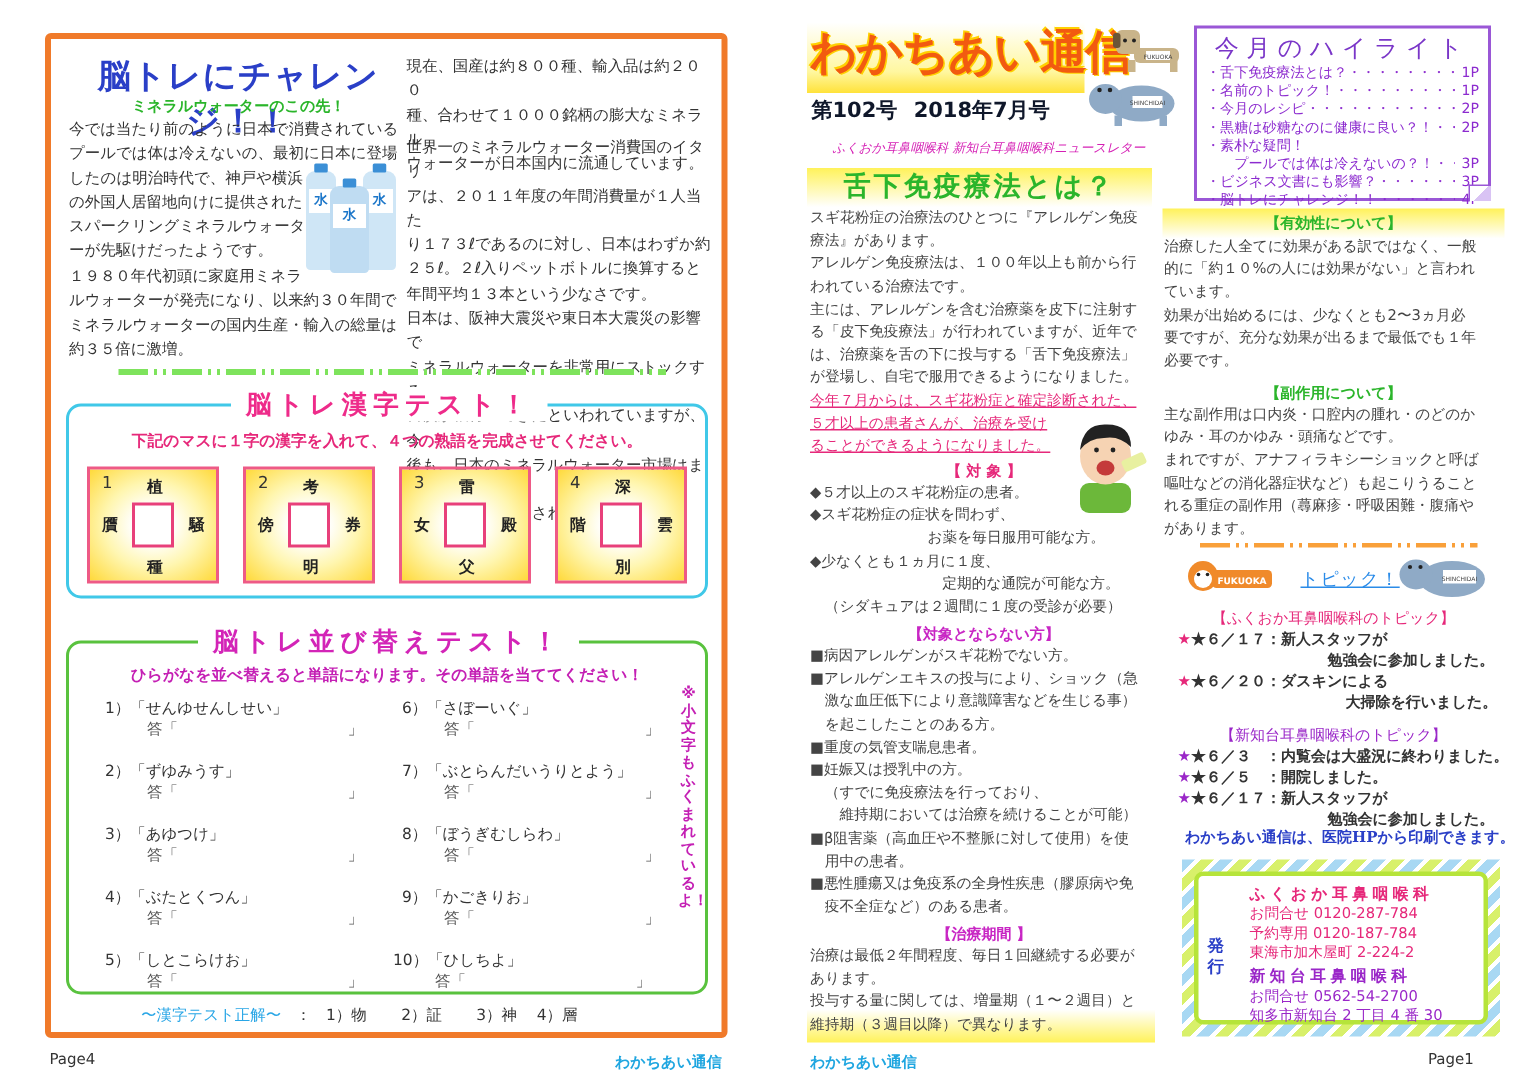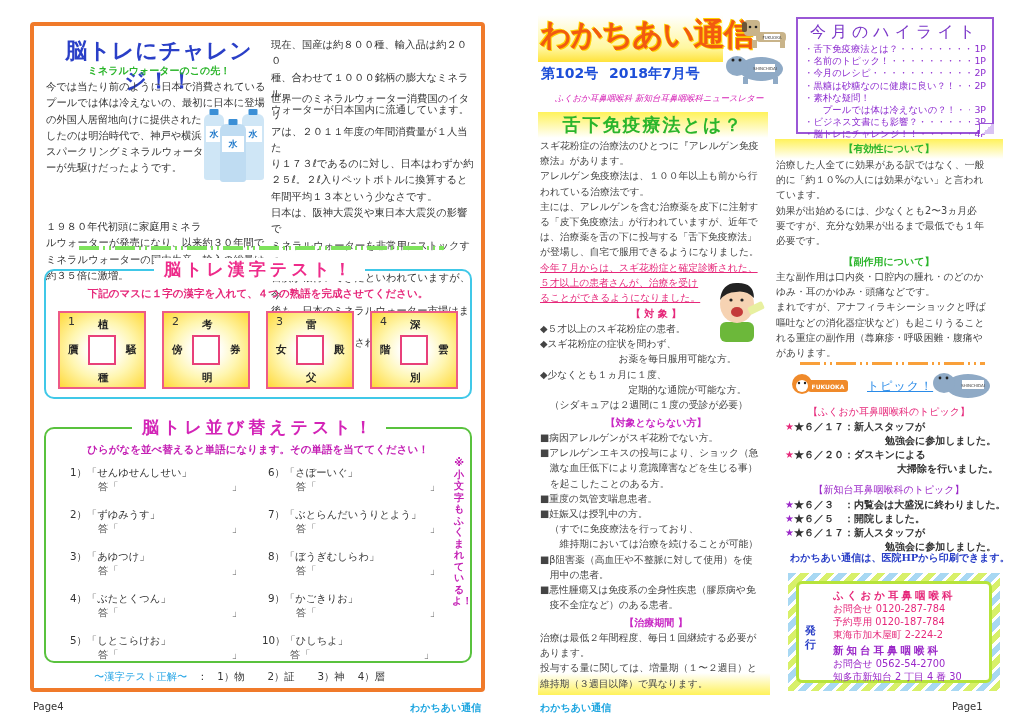--- a/index.html
+++ b/index.html
@@ -14,21 +14,21 @@
   .brain-title {
     position: absolute; left: 20px; top: 10px; width: 210px; text-align: center;
     font-size: 22px; font-weight: bold; color: #2a3fc7; letter-spacing: 1px;
   }
   .mineral-sub {
     position: absolute; left: 20px; top: 38px; width: 210px; text-align: center;
     font-size: 10px; font-weight: bold; color: #2ab52a;
   }
   .para { font-size: 10.3px; line-height: 16.3px; color: #333; }
   .p-left-1 { position: absolute; left: 12px; top: 52px; width: 220px; }
-  .p-left-2 { position: absolute; left: 12px; top: 150px; width: 220px; margin-top: 42px; }
+  .p-left-2 { position: absolute; left: 12px; top: 150px; width: 220px; }
   .p-right-1 { position: absolute; left: 237px; top: 10px; width: 205px; }
   .p-right-2 { position: absolute; left: 237px; top: 64px; width: 205px; }
 
   .bottles { position: absolute; left: 170px; top: 82px; width: 62px; height: 72px; }
   .bottle { position: absolute; background: #cfe6f6; border-radius: 6px 6px 3px 3px; }
   .bottle .cap { position: absolute; left: 50%; transform: translateX(-50%); top: -5px; width: 9px; height: 6px; background: #3b8fd6; border-radius: 1px; }
   .bottle .label { position: absolute; left: 2px; right: 2px; top: 12px; height: 16px; background: #fff; color: #1b76c9; font-size: 9px; font-weight: bold; text-align: center; line-height: 16px; }
 
   .dash-sep {
     position: absolute; left: 45px; top: 220px; width: 365px; height: 4px;
@@ -88,21 +88,21 @@
   
   .masthead {
     position: absolute; left: 538px; top: 15px; width: 185px; height: 47px;
     background: linear-gradient(180deg, #fff 0%, #fff7a0 70%, #ffe23a 100%);
   }
   .masthead-text {
     position: absolute; left: 540px; top: 14px; font-size: 31px; font-weight: bold;
     color: #f25a10; letter-spacing: -1px;
     text-shadow: 1px 1px 0 #ffd000, -1px -1px 0 #ffd000;
   }
-  .issue { position: absolute; left: 541px; top: 65px; font-size: 14px; font-weight: bold; color: #1d4ed8; word-spacing: 6px; }
+  .issue { position: absolute; left: 541px; top: 65px; font-size: 14px; font-weight: bold; color: #0f172a; word-spacing: 6px; }
   .newsletter-sub { position: absolute; left: 555px; top: 93px; font-size: 8.5px; font-style: italic; color: #d51fb5; font-family: "DejaVu Serif", serif; }
 
   .mascot-dog { position: absolute; left: 742px; top: 18px; width: 48px; height: 32px; }
   .mascot-hippo { position: absolute; left: 725px; top: 53px; width: 60px; height: 32px; }
 
   .highlight-box {
     position: absolute; left: 796px; top: 17px; width: 198px; height: 117px;
     border: 2px solid #9a57d6; background: #fff;
   }
   .highlight-box::after {
@@ -164,22 +164,22 @@
 </head>
 <body>
 
 <div class="page4-frame">
   <div class="brain-title">脳トレにチャレンジ！！</div>
   <div class="mineral-sub">ミネラルウォーターのこの先！</div>
 
   <div class="para p-left-1">
     <div>今では当たり前のように日本で消費されている</div>
     <div>プールでは体は冷えないの、最初に日本に登場</div>
+    <div>したのは明治時代で、神戸や横浜</div>
     <div>の外国人居留地向けに提供された</div>
-    <div>したのは明治時代で、神戸や横浜</div>
     <div>スパークリングミネラルウォータ</div>
     <div>ーが先駆けだったようです。</div>
   </div>
 
   <div class="bottles">
     <div class="bottle" style="left:0;top:6px;width:20px;height:66px;">
         <div class="cap"></div>
         <div class="label">水</div>
       </div>
     <div class="bottle" style="left:38px;top:6px;width:22px;height:66px;">

